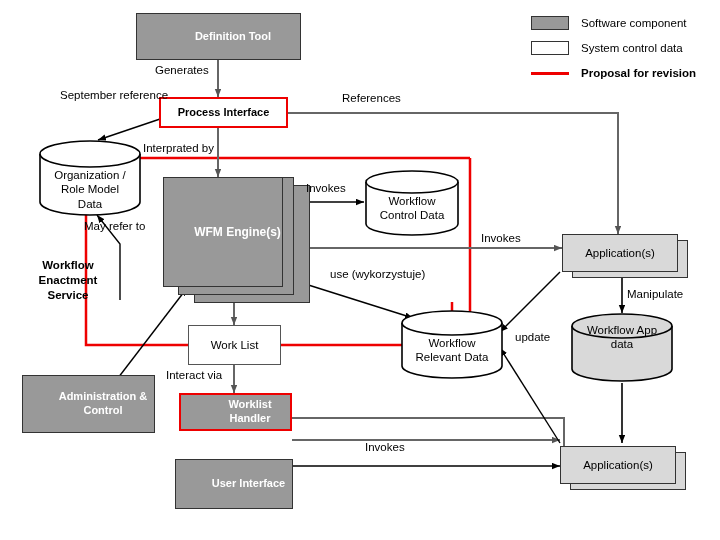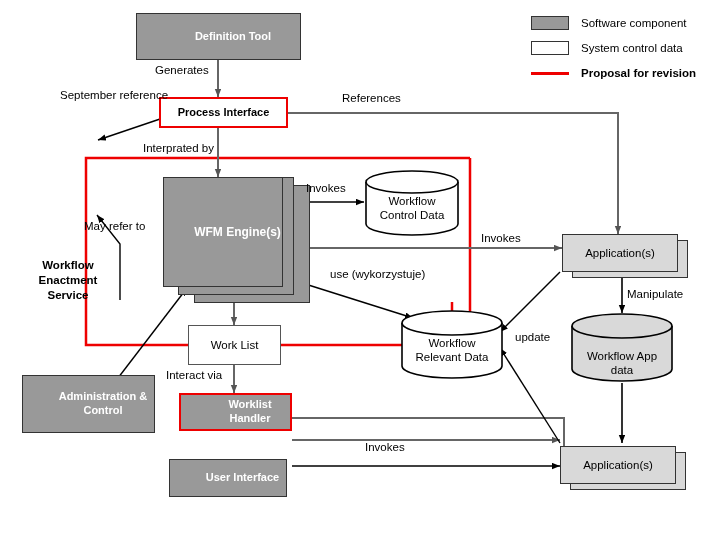--- a/index.html
+++ b/index.html
@@ -186,20 +186,31 @@
   </svg>
 
   <div class="node sw" style="left:136px; top:13px; width:165px; height:47px;">
     <span>Definition Tool</span>
   </div>
 
   <div class="node ctrl redborder" style="left:159px; top:97px; width:129px; height:31px;">
     <span>Process Interface</span>
   </div>
 
+  <div class="cyl" style="left:38px; top:140px; width:104px; height:76px;">
+    <svg width="104" height="76" viewBox="0 0 104 76">
+      <path d="M2,14 L2,62 A50,13 0 0 0 102,62 L102,14" fill="#ffffff" stroke="#000000" stroke-width="1.6"></path>
+      <ellipse cx="52" cy="14" rx="50" ry="13" fill="#ffffff" stroke="#000000" stroke-width="1.6"></ellipse>
+    </svg>
+    <div class="cyl-text" style="top:28px;">
+      <div>Organization /</div>
+      <div>Role Model</div>
+      <div>Data</div>
+    </div>
+  </div>
 
   <div class="stack-shadow sw" style="left:194px; top:185px; height:118px; width:116px; display:block;"></div>
   <div class="stack-shadow sw" style="left:178px; top:177px; height:118px; width:116px; display:block;"></div>
   <div class="node sw" style="left:163px; top:177px; width:120px; height:110px; font-size:12px;">
     <span>WFM Engine(s)</span>
   </div>
 
   <div class="cyl" style="left:364px; top:170px; width:96px; height:66px;">
     <svg width="96" height="66" viewBox="0 0 96 66">
       <path d="M2,12 L2,54 A46,11 0 0 0 94,54 L94,12" fill="#ffffff" stroke="#000000" stroke-width="1.6"></path>
@@ -225,40 +236,40 @@
   <div class="stack-shadow ext" style="left:572px; top:240px; width:116px; height:38px; display:block;"></div>
   <div class="node ext" style="left:562px; top:234px; width:116px; height:38px;">
     <span>Application(s)</span>
   </div>
 
   <div class="cyl" style="left:570px; top:313px; width:104px; height:70px;">
     <svg width="104" height="70" viewBox="0 0 104 70">
       <path d="M2,13 L2,56 A50,12 0 0 0 102,56 L102,13" fill="#d9d9d9" stroke="#000000" stroke-width="1.6"></path>
       <ellipse cx="52" cy="13" rx="50" ry="12" fill="#d9d9d9" stroke="#000000" stroke-width="1.6"></ellipse>
     </svg>
-    <div class="cyl-text" style="top:36px;text-align:center;">
+    <div class="cyl-text" style="top:10px;text-align:center;">
       <div>Workflow App</div>
       <div>data</div>
     </div>
   </div>
 
   <div class="node sw" style="left:22px; top:375px; width:133px; height:58px; flex-direction:column;">
     <span>Administration &amp;</span>
     <span>Control</span>
   </div>
 
   <div class="node ctrl plain" style="left:188px; top:325px; width:93px; height:40px; border-color:#555555;">
     <span>Work List</span>
   </div>
 
   <div class="node sw redborder" style="left:179px; top:393px; width:113px; height:38px;">
     <span>Worklist Handler</span>
   </div>
 
-  <div class="node sw" style="left:169px; top:459px; width:118px; height:38px;">
+  <div class="node sw" style="left:175px; top:459px; width:118px; height:50px;">
     <span>User Interface</span>
   </div>
 
   <div class="stack-shadow ext" style="left:570px; top:452px; width:116px; height:38px; display:block;"></div>
   <div class="node ext" style="left:560px; top:446px; width:116px; height:38px;">
     <span>Application(s)</span>
   </div>
 
   <div class="label" style="left:155px; top:64px;">Generates</div>
   <div class="label" style="left:60px; top:89px;">September reference</div>

